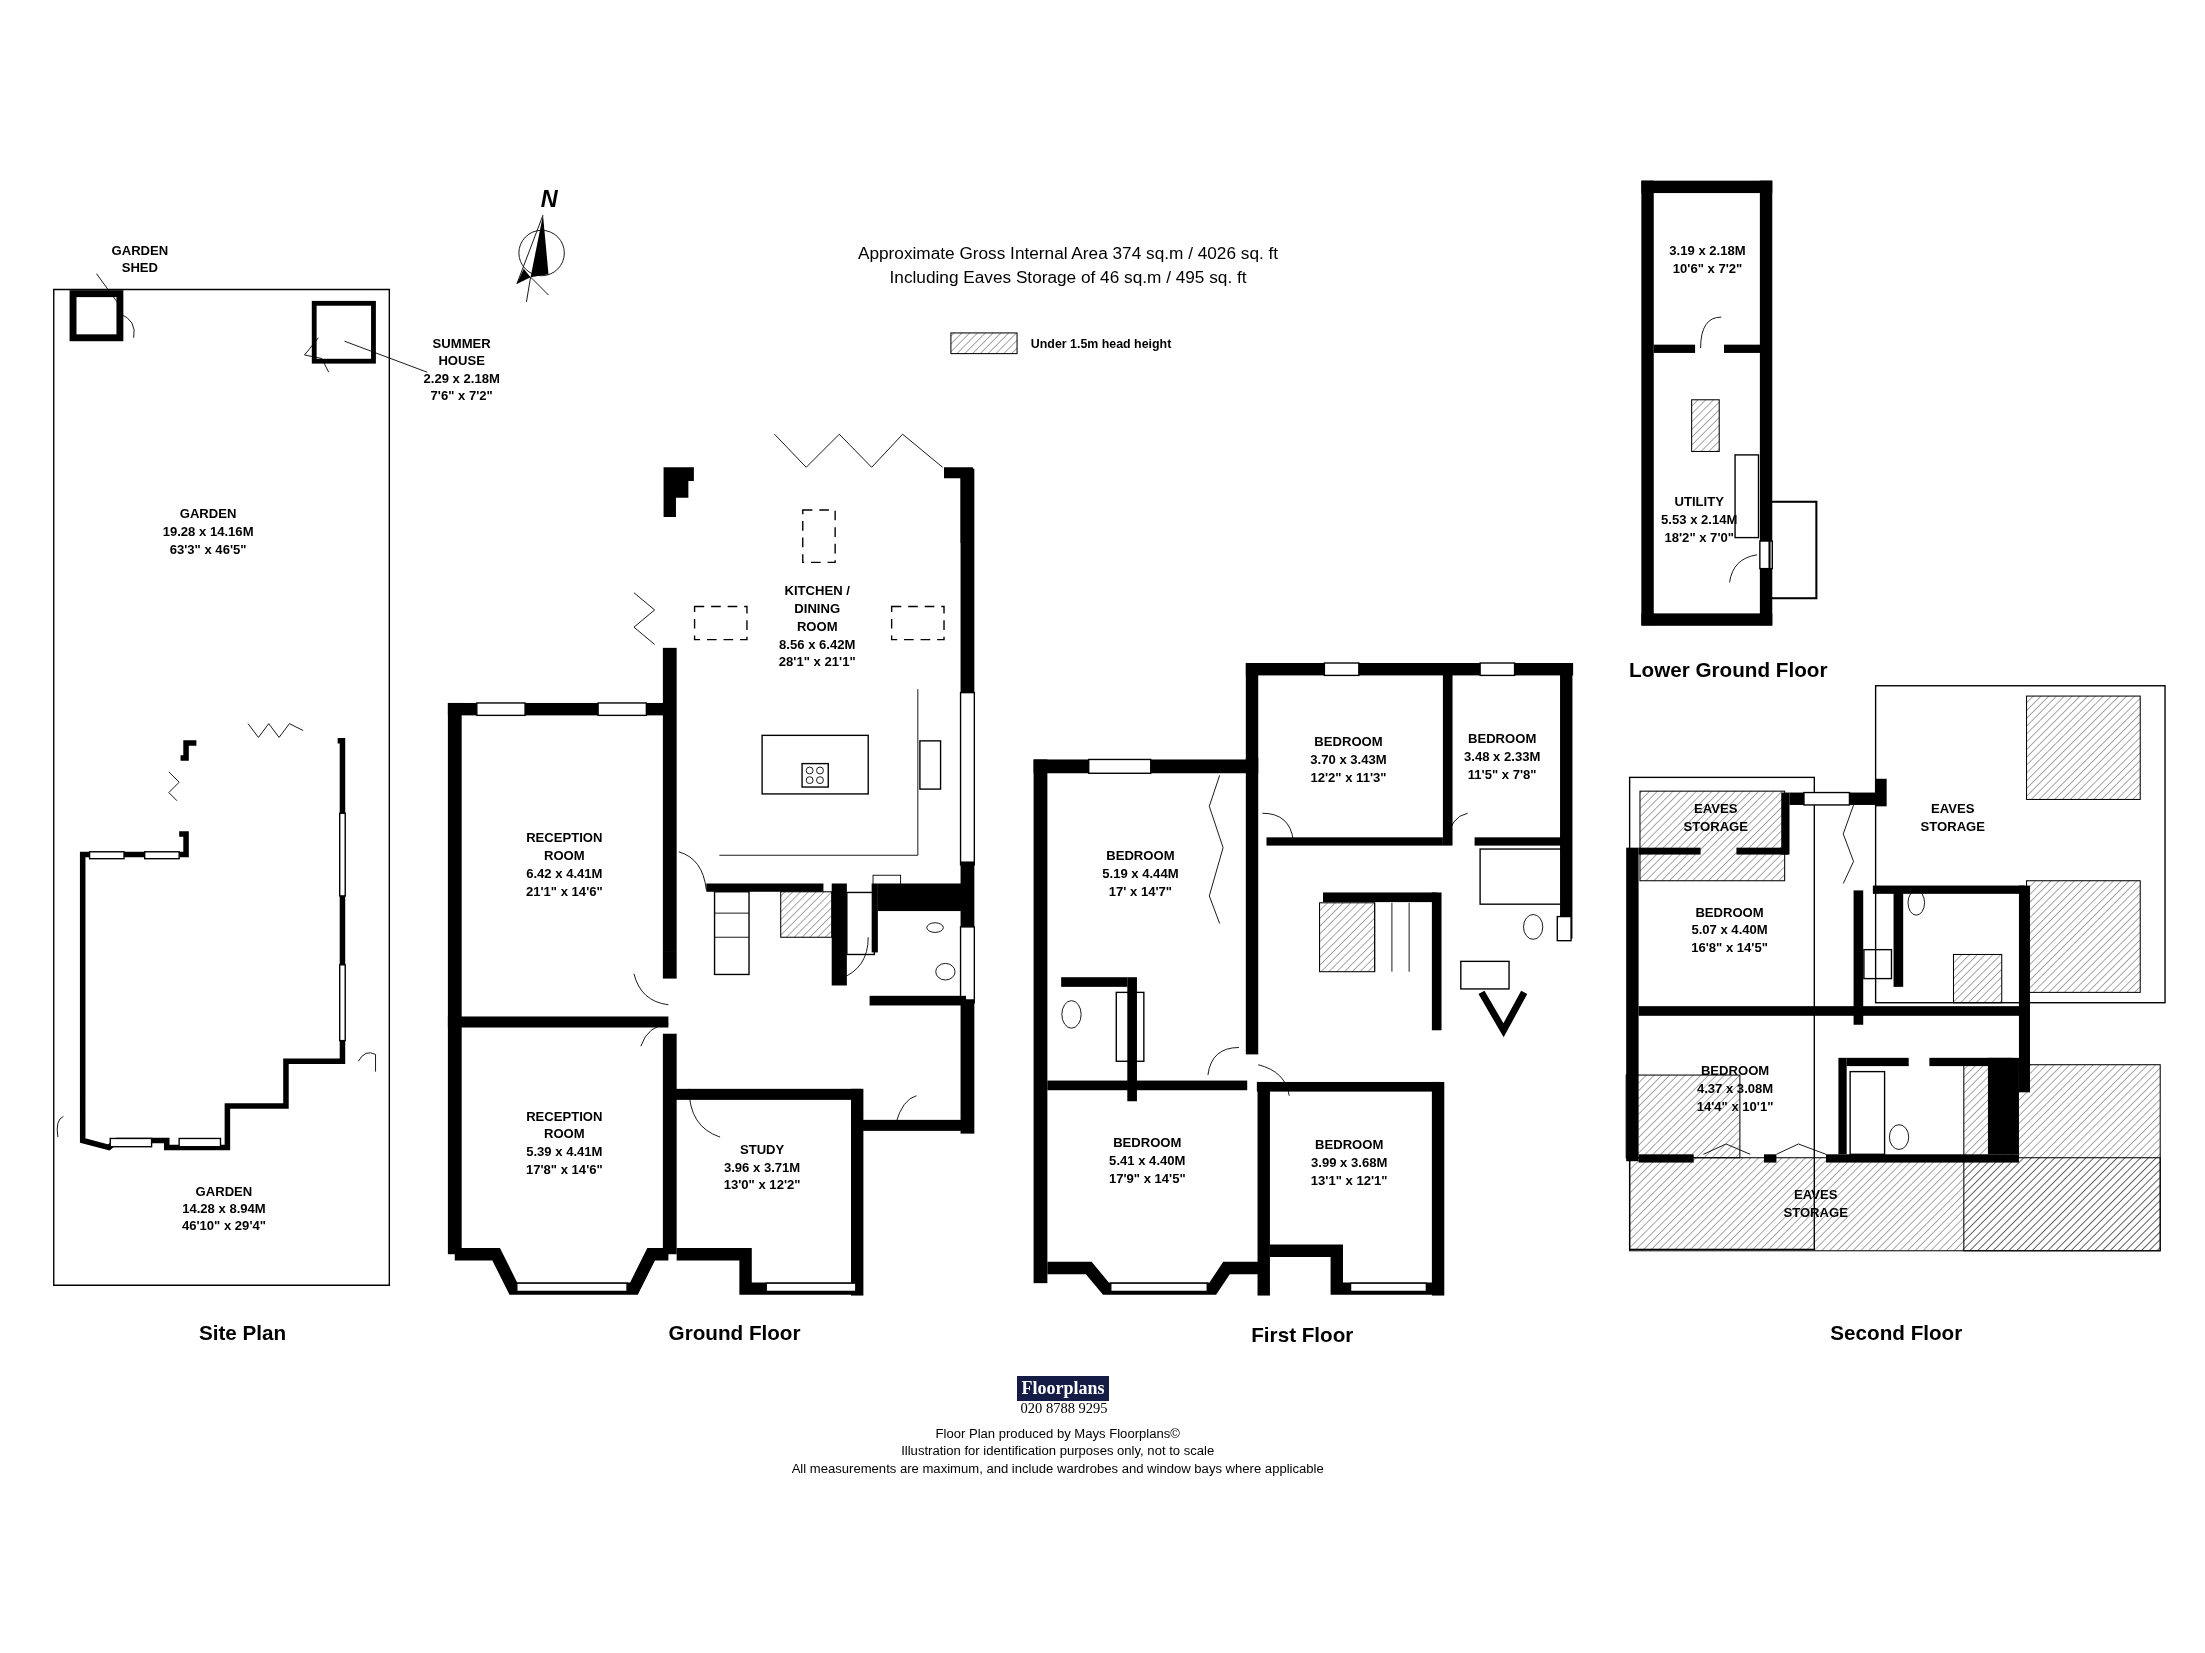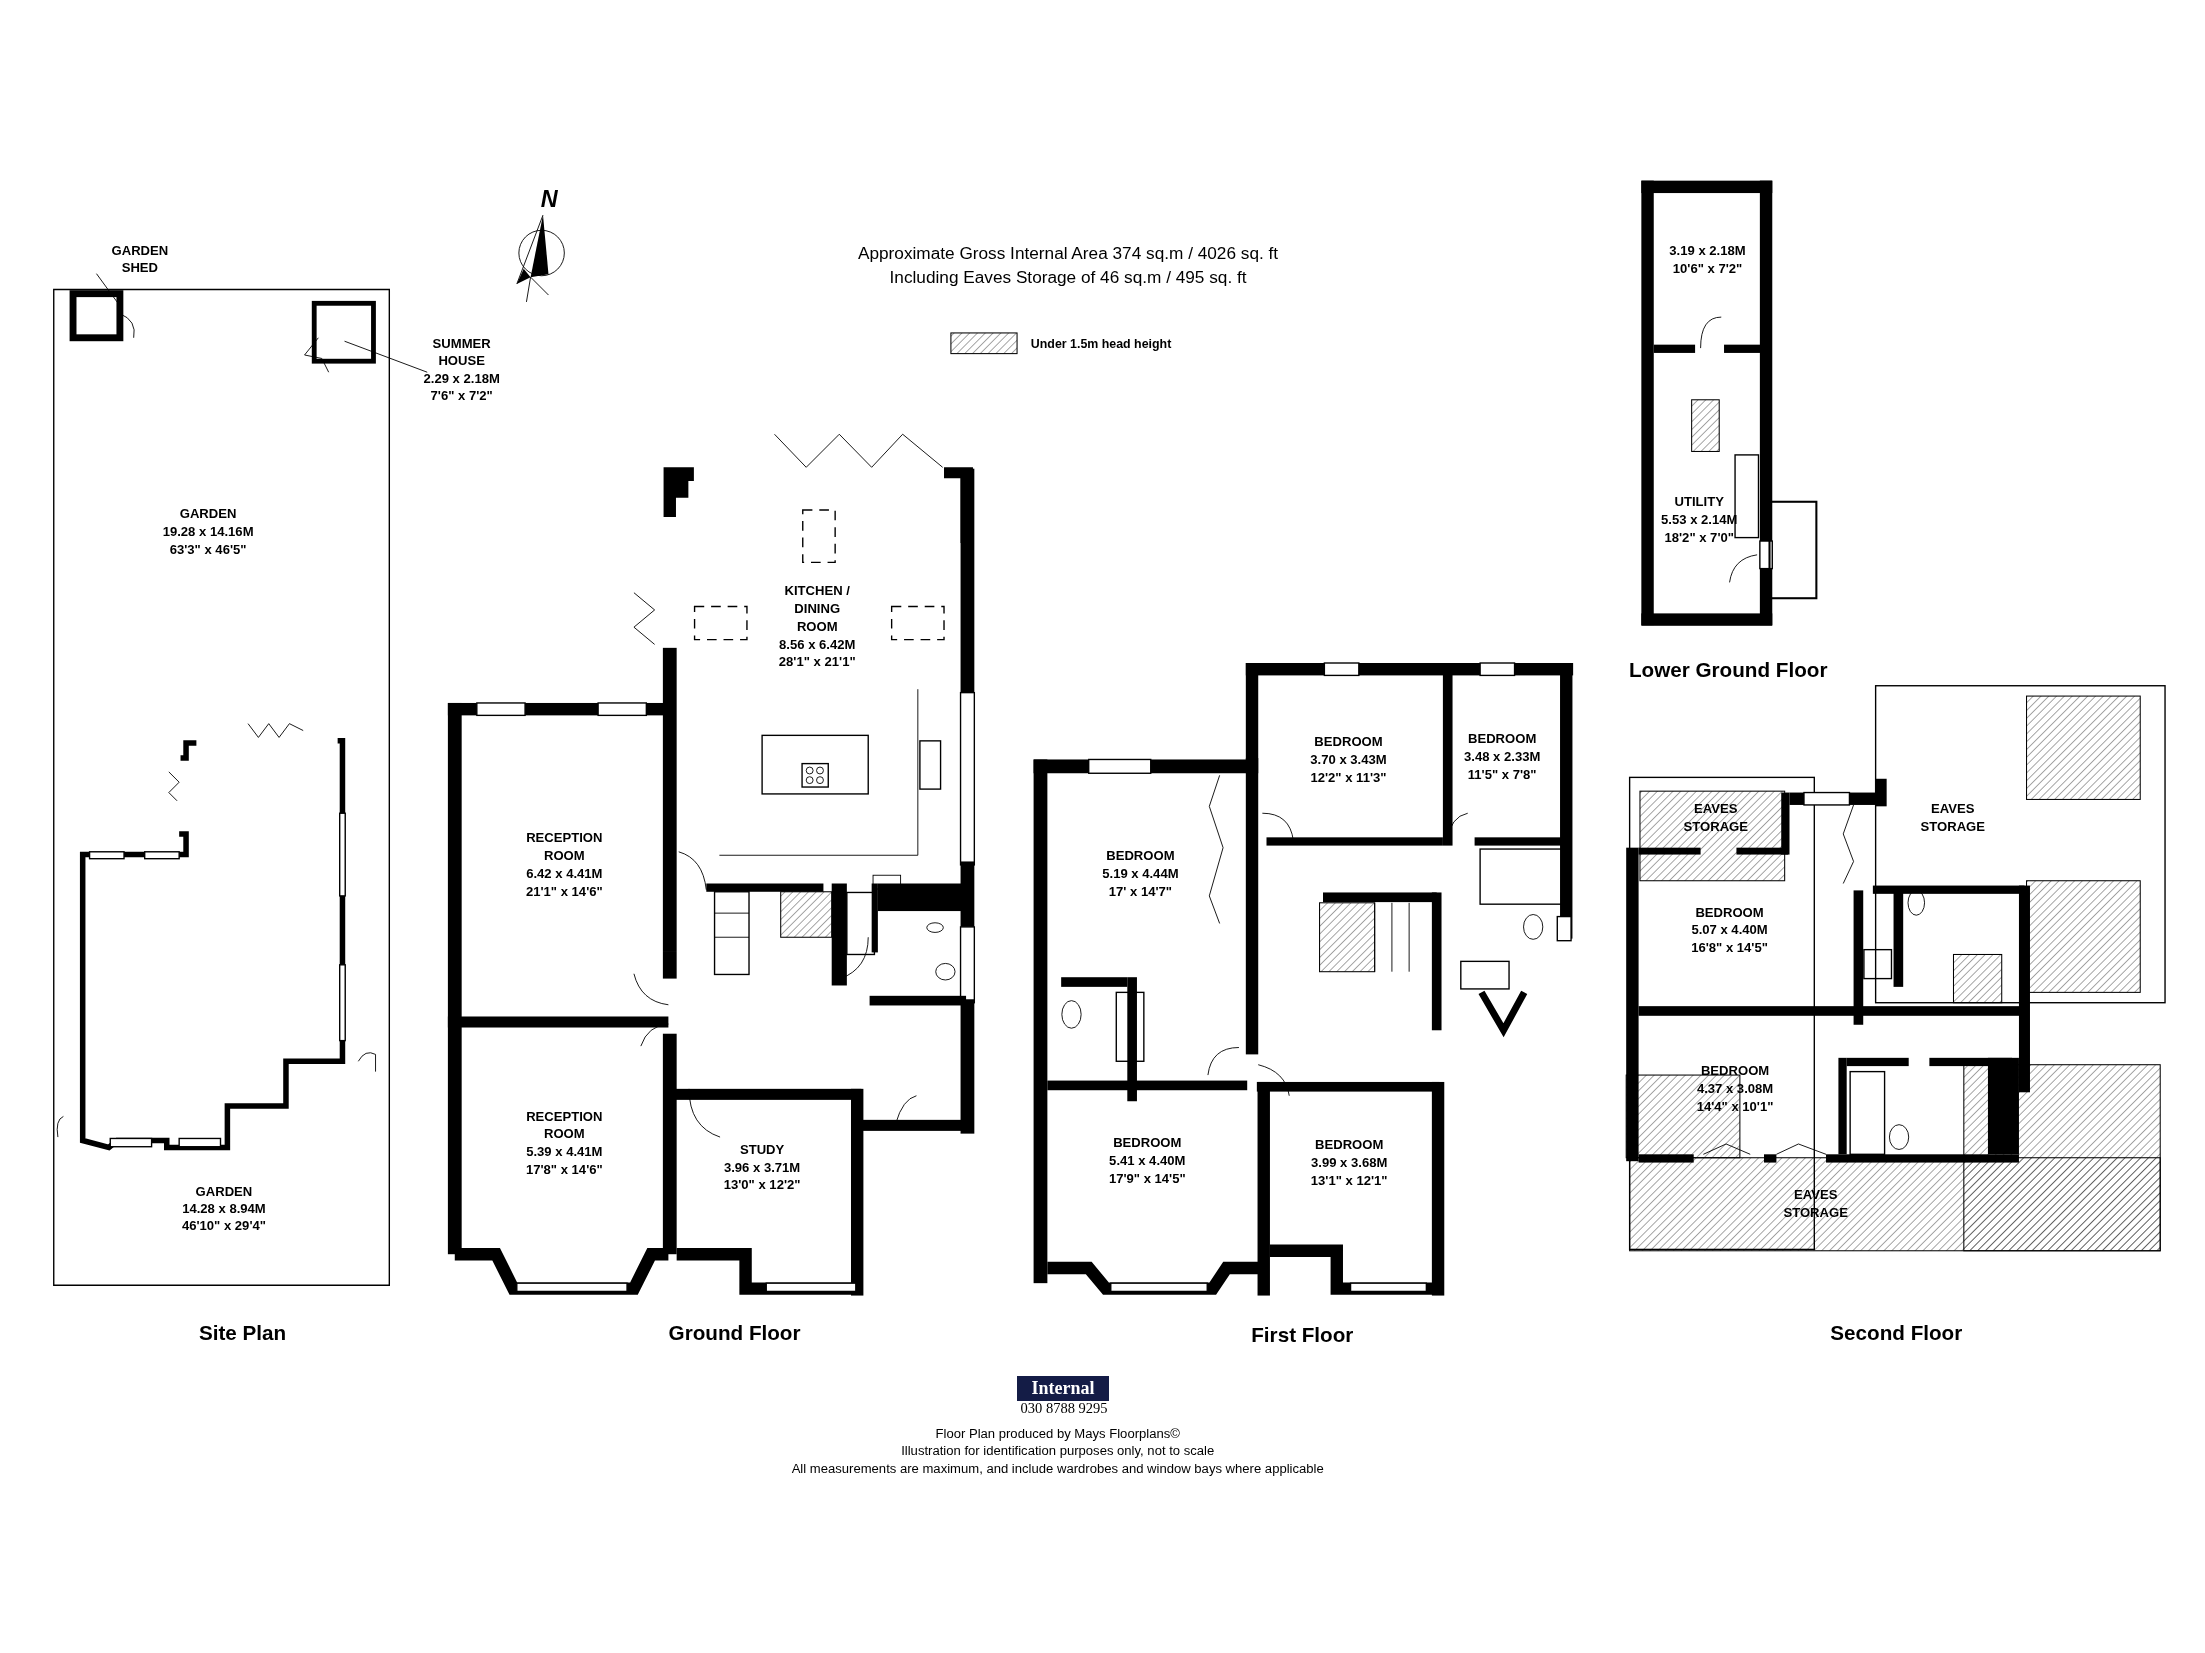--- a/index.html
+++ b/index.html
@@ -312,15 +312,15 @@
     <text class="title" x="2752" y="1945">Second Floor</text>
   </g>
 
   <g>
     <text class="foot" x="1535" y="2087">Floor Plan produced by Mays Floorplans©</text>
     <text class="foot" x="1535" y="2112">Illustration for identification purposes only, not to scale</text>
     <text class="foot" x="1535" y="2137">All measurements are maximum, and include wardrobes and window bays where applicable</text>
   </g>
 </svg>
 
-<div class="brand-box">Internal</div>
-<div class="phone">030 8788 9295</div>
+<div class="brand-box">Floorplans</div>
+<div class="phone">020 8788 9295</div>
 
 
 </body></html>

